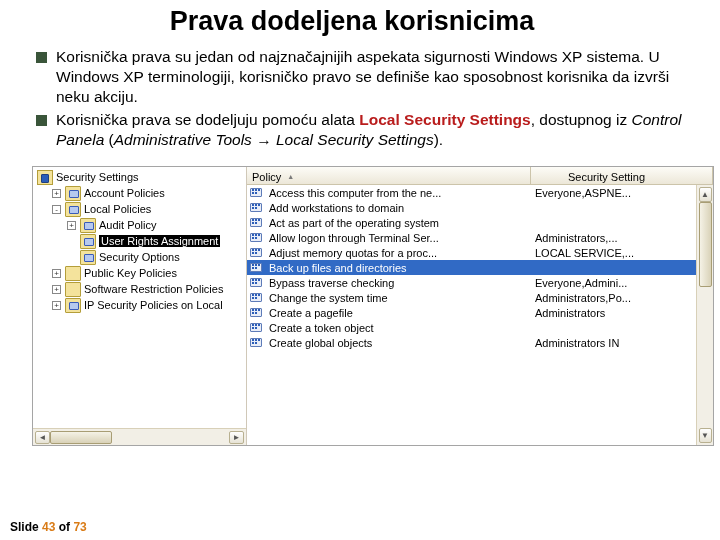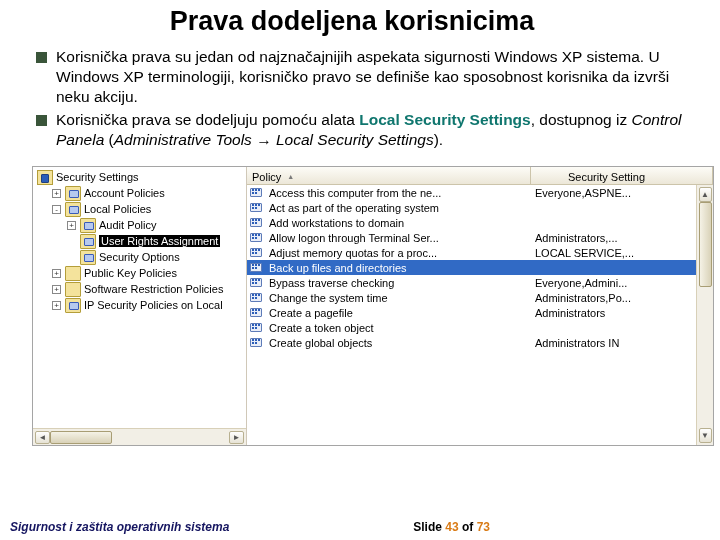--- a/index.html
+++ b/index.html
@@ -33,21 +33,21 @@
     margin-top: 5px;
     margin-right: 9px;
     flex-shrink: 0;
   }
   .bullet-text {
     font-size: 15.5px;
     line-height: 1.28;
     color: #000;
   }
   .bold { font-weight: bold; }
-  .red { color: #0f766e; }
+  .red { color: #b91c1c; }
   .italic { font-style: italic; }
 
   .app-container {
     margin: 4px 18px 0 32px;
     border: 1px solid #a5a5a5;
     background: #fff;
     width: 682px;
     height: 280px;
     display: flex;
     font-family: Tahoma, Arial, sans-serif;
@@ -336,29 +336,29 @@
               <span class="pol-icon-dots"></span>
             </span>
             <span class="pol-label">Access this computer from the ne...</span>
             <span class="set-label">Everyone,ASPNE...</span>
           </div>
           <div class="list-row">
             <span class="pol-icon">
               <span class="pol-icon-base"></span>
               <span class="pol-icon-dots"></span>
             </span>
+            <span class="pol-label">Add workstations to domain</span>
+            <span class="set-label"></span>
+          </div>
+          <div class="list-row">
+            <span class="pol-icon">
+              <span class="pol-icon-base"></span>
+              <span class="pol-icon-dots"></span>
+            </span>
             <span class="pol-label">Act as part of the operating system</span>
-            <span class="set-label"></span>
-          </div>
-          <div class="list-row">
-            <span class="pol-icon">
-              <span class="pol-icon-base"></span>
-              <span class="pol-icon-dots"></span>
-            </span>
-            <span class="pol-label">Add workstations to domain</span>
             <span class="set-label"></span>
           </div>
           <div class="list-row">
             <span class="pol-icon">
               <span class="pol-icon-base"></span>
               <span class="pol-icon-dots"></span>
             </span>
             <span class="pol-label">Allow logon through Terminal Ser...</span>
             <span class="set-label">Administrators,...</span>
           </div>
@@ -423,17 +423,16 @@
         <div class="vscroll-track">
           <div class="vscroll-thumb"></div>
         </div>
         <div class="vscroll-btn">▼</div>
       </div>
     </div>
   </div>
 </div>
 
 <div class="slide-footer">
-  <div class="footer-left">Sigurnost i zaštita operativnih sistema</div>
   <div class="footer-right">
     <span>Slide </span><span class="orange">43</span><span> of </span><span class="orange">73</span>
   </div>
 </div>
 
 </body></html>

